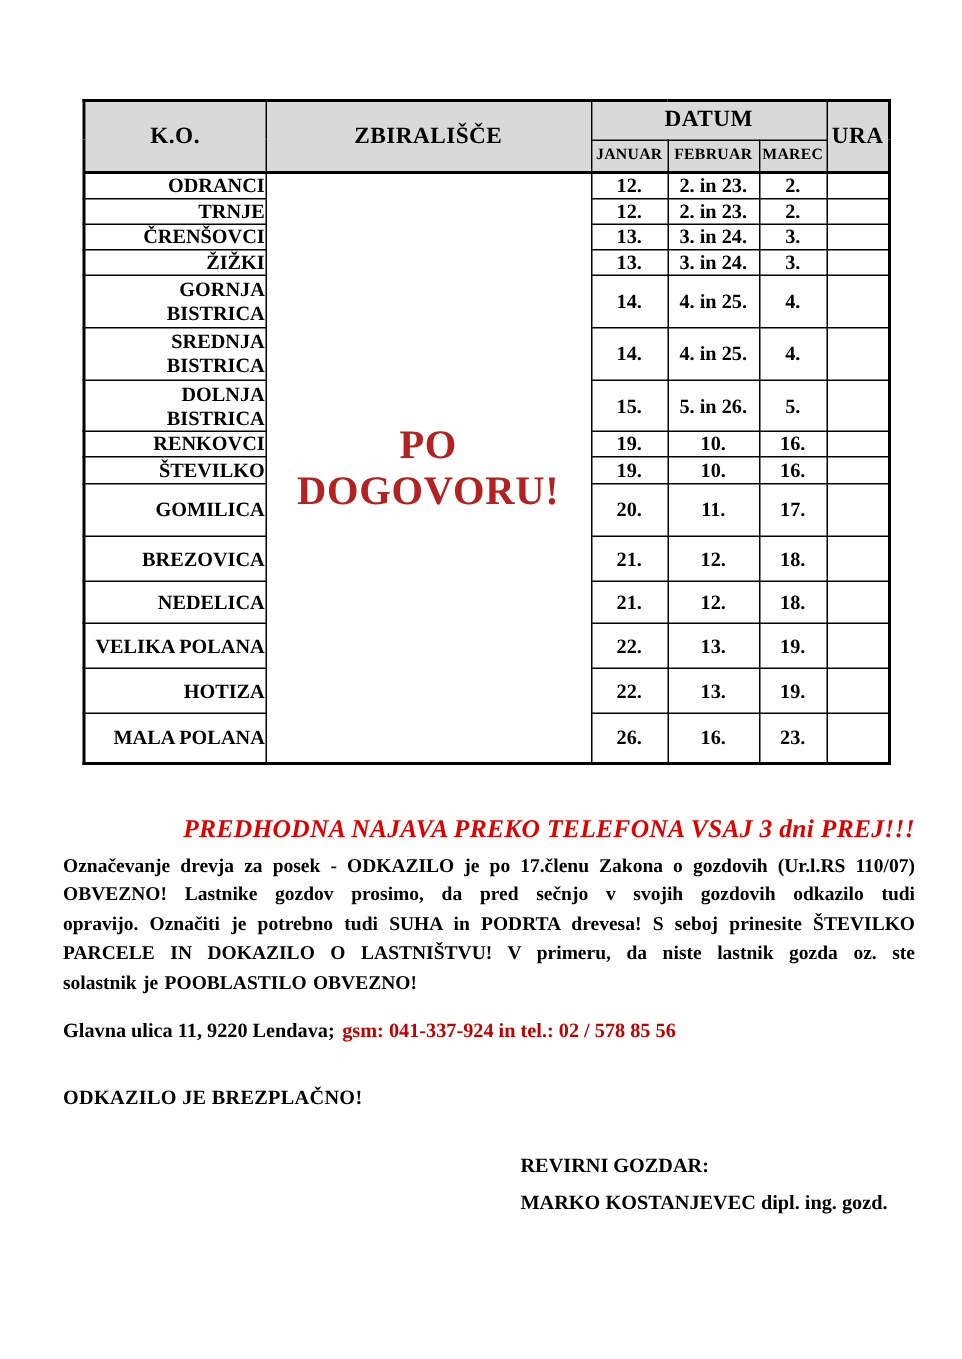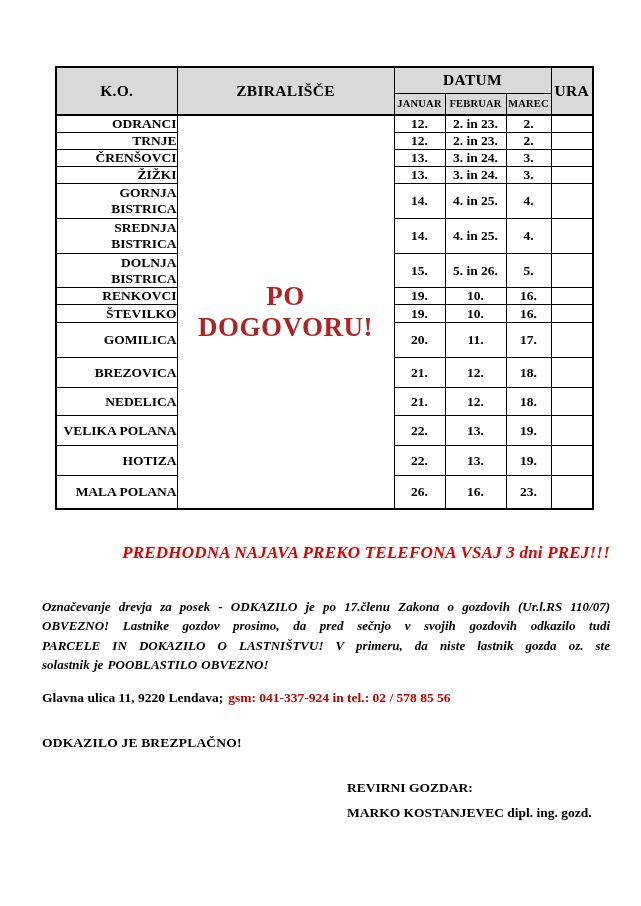--- a/index.html
+++ b/index.html
@@ -28,21 +28,21 @@
   .hdr-main{font-size:15.5px;height:26px;letter-spacing:.3px;}
   th.rowspan2{font-size:15.5px;}
   .hdr-month{font-size:10.5px;height:22px;letter-spacing:.2px;}
   thead{border-bottom:2px solid #000;}
   td.ko{font-size:13.5px;line-height:16px;text-align:right;vertical-align:middle;padding-left:2px;}
   td.num{font-size:13.5px;text-align:center;vertical-align:middle;}
   td.zb{color:var(--red-brick);font-size:27px;line-height:31px;text-align:center;vertical-align:middle;letter-spacing:.5px;}
 
   
   .phone-notice{margin-top:33px;text-align:right;color:var(--red-bright);font-size:17px;letter-spacing:.2px;font-style:italic;}
-  .para{margin-top:34px;width:568px;font-size:13px;line-height:19.5px;word-spacing:1px;font-style:italic;}
+  .para{margin-top:4px;width:568px;font-size:13px;line-height:19.5px;word-spacing:1px;}
   .jline{text-align:justify;text-align-last:justify;}
   .jline-last{text-align:center;text-align-last:left;}
   .address-line{margin-top:15px;font-size:13.5px;}
   .phone-red{color:var(--red-phone);padding-left:5px;}
   .free-notice{margin-top:29px;font-size:13.5px;letter-spacing:.2px;}
   .signature{margin-top:24px;margin-left:305px;font-size:13.5px;line-height:25px;}
 </style>
 </head>
 <body>
 
@@ -182,20 +182,21 @@
         <td class="num"></td>
       </tr>
     </tbody>
   </table>
 
   <div class="phone-notice">PREDHODNA NAJAVA PREKO TELEFONA VSAJ 3 dni PREJ!!!</div>
 
   <div class="para">
     <div class="jline">Označevanje drevja za posek - ODKAZILO je po 17.členu Zakona o gozdovih (Ur.l.RS 110/07)</div>
     <div class="jline">OBVEZNO! Lastnike gozdov prosimo, da pred sečnjo v svojih gozdovih odkazilo tudi</div>
+    <div class="jline">opravijo. Označiti je potrebno tudi SUHA in PODRTA drevesa! S seboj prinesite ŠTEVILKO</div>
     <div class="jline">PARCELE IN DOKAZILO O LASTNIŠTVU! V primeru, da niste lastnik gozda oz. ste</div>
     <div class="jline-last">solastnik je POOBLASTILO OBVEZNO!</div>
   </div>
 
   <div class="address-line">
     <span>Glavna ulica 11, 9220 Lendava;</span><span class="phone-red">gsm: 041-337-924 in tel.: 02 / 578 85 56</span>
   </div>
 
   <div class="free-notice">ODKAZILO JE BREZPLAČNO!</div>
 

